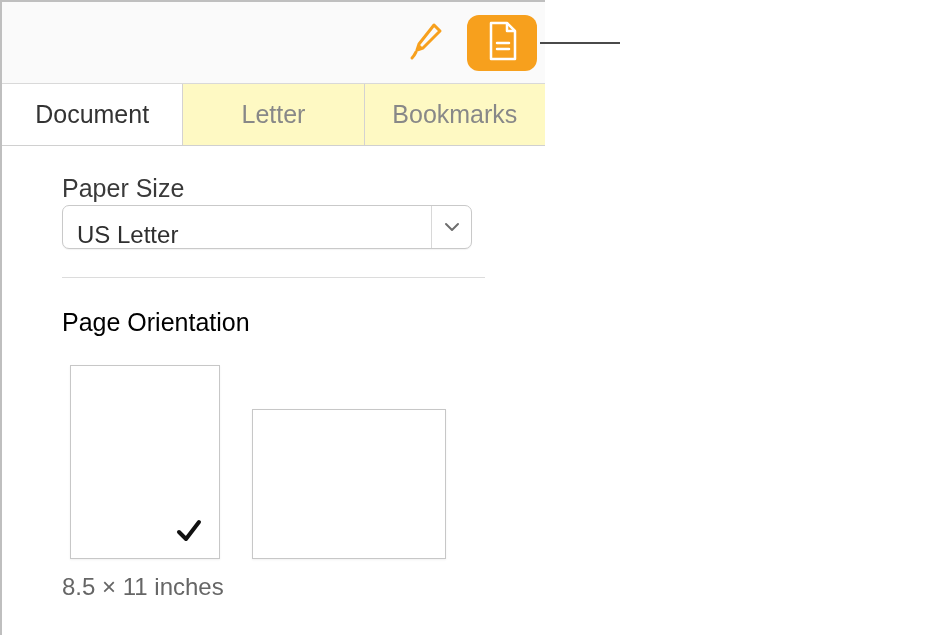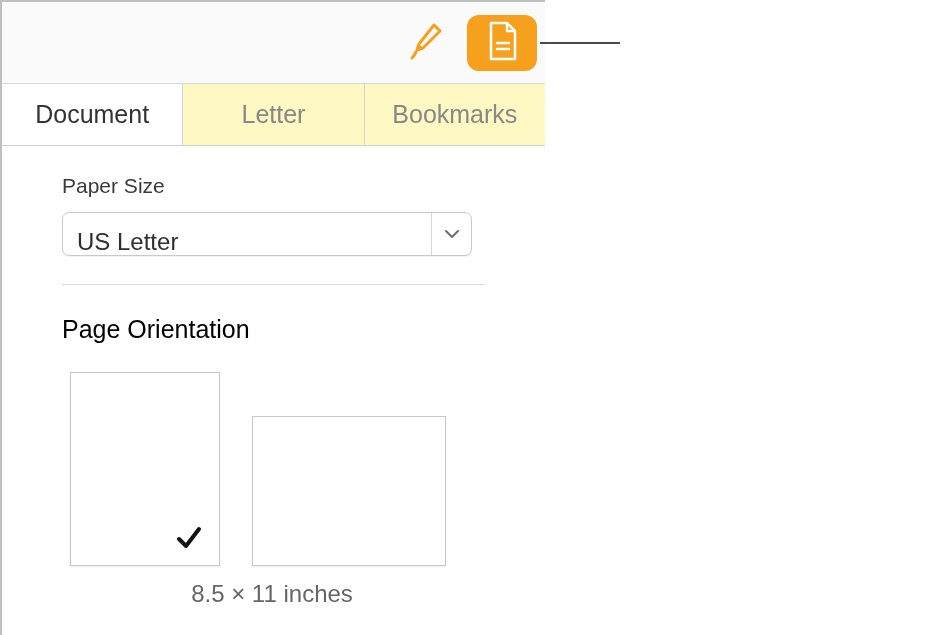--- a/index.html
+++ b/index.html
@@ -64,23 +64,23 @@
     }
     .tab:last-child { border-right: none; }
     .tab.active {
       background: #fff;
       color: #333;
     }
     .content {
       padding: 28px 30px 0 30px;
     }
     .section-label {
-      font-size: 21px;
+      font-size: 25px;
       color: #3a3a3a;
-      margin-bottom: 14px;
+      margin-bottom: 2px;
       padding-left: 30px;
     }
     .select-wrap {
       position: relative;
       margin: 0 30px 0 30px;
     }
     .select {
       width: 410px;
       height: 44px;
       border: 1px solid #c9c9c9;
@@ -139,21 +139,21 @@
     .orient-landscape {
       width: 194px;
       height: 150px;
     }
     .checkmark {
       position: absolute;
       right: 16px;
       bottom: 10px;
     }
     .page-dims {
-      text-align: center;
+      text-align: left;
       font-size: 24px;
       color: #666;
       margin-top: 14px;
       width: 450px;
       padding-left: 30px;
     }
     .callout-line {
       position: absolute;
       top: 42px;
       left: 540px;

